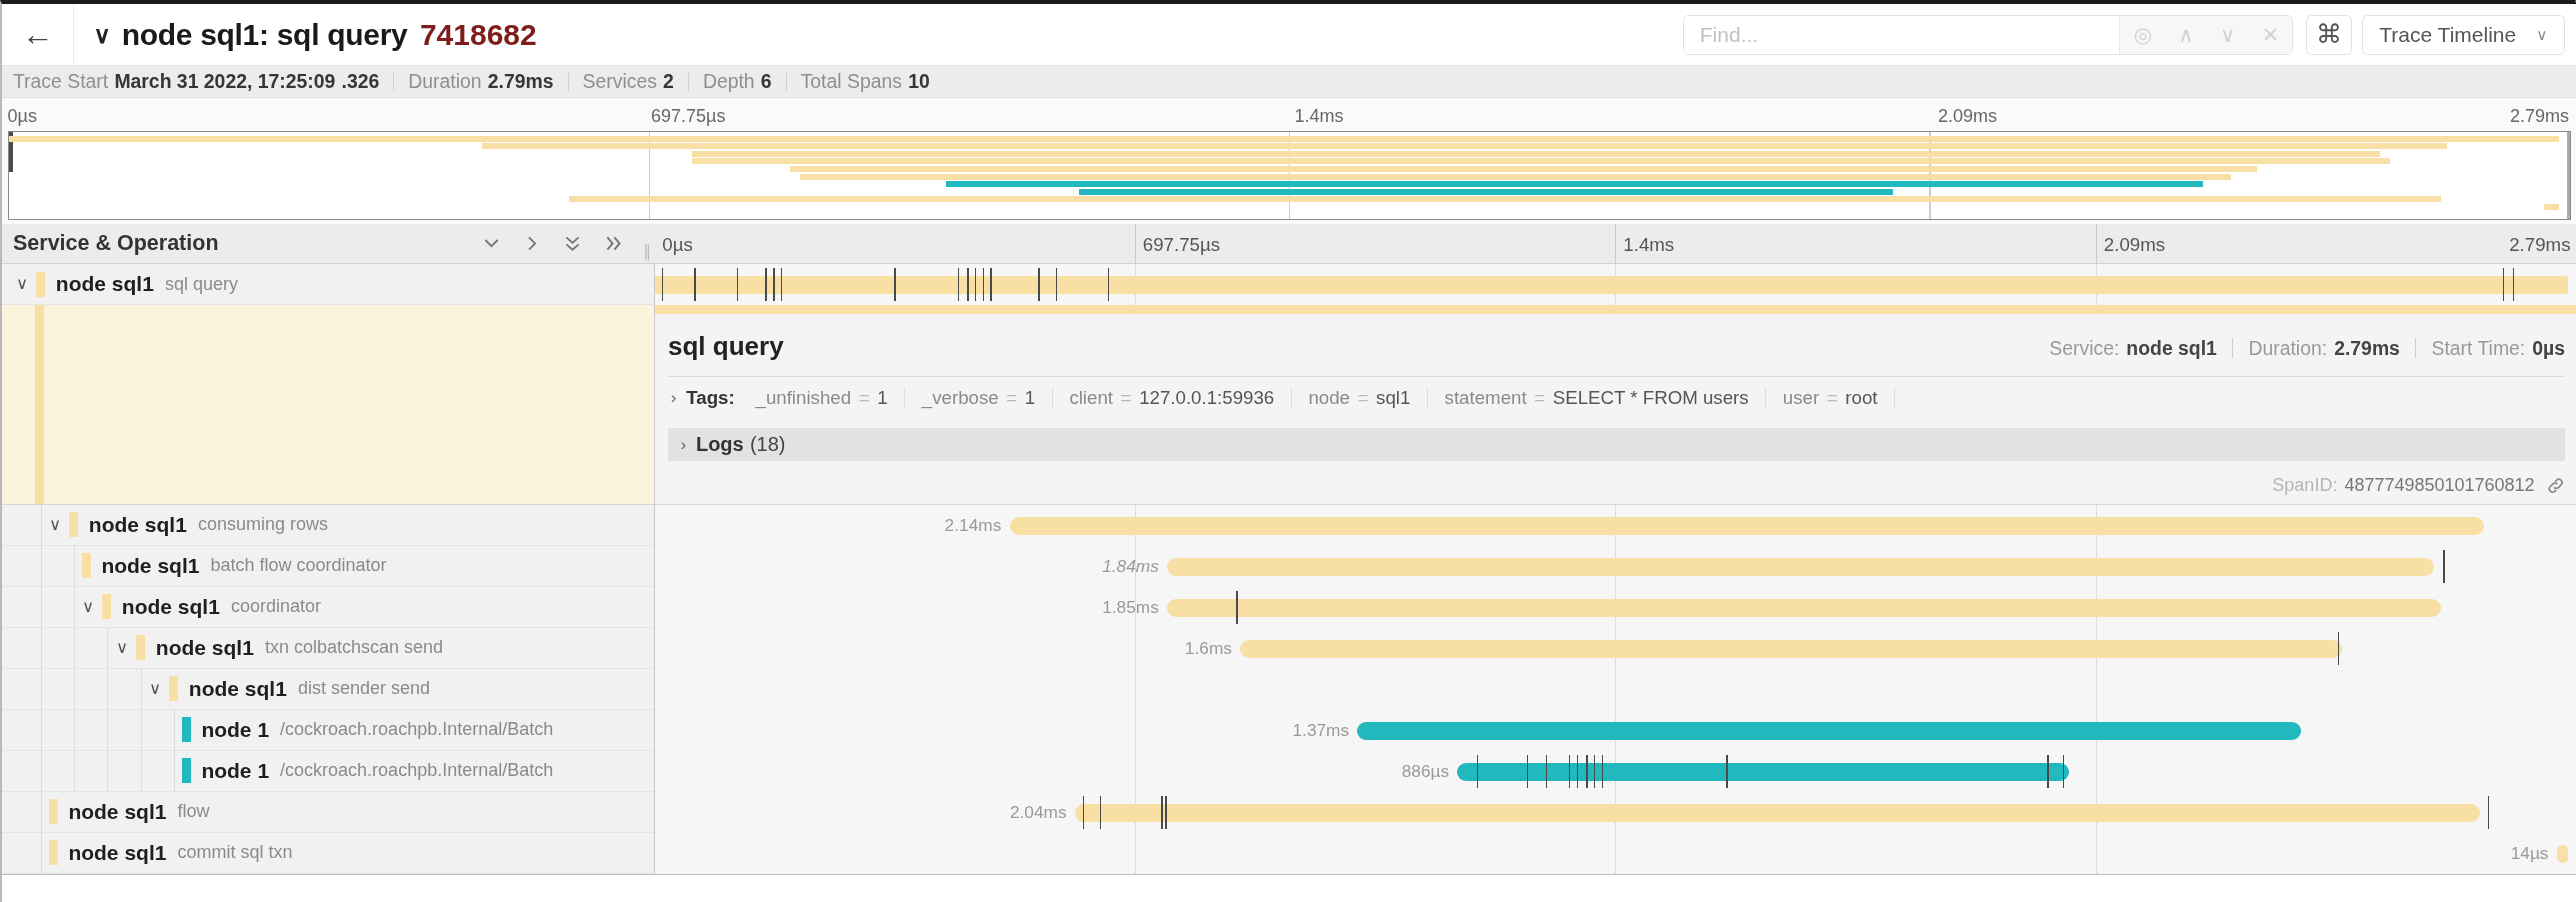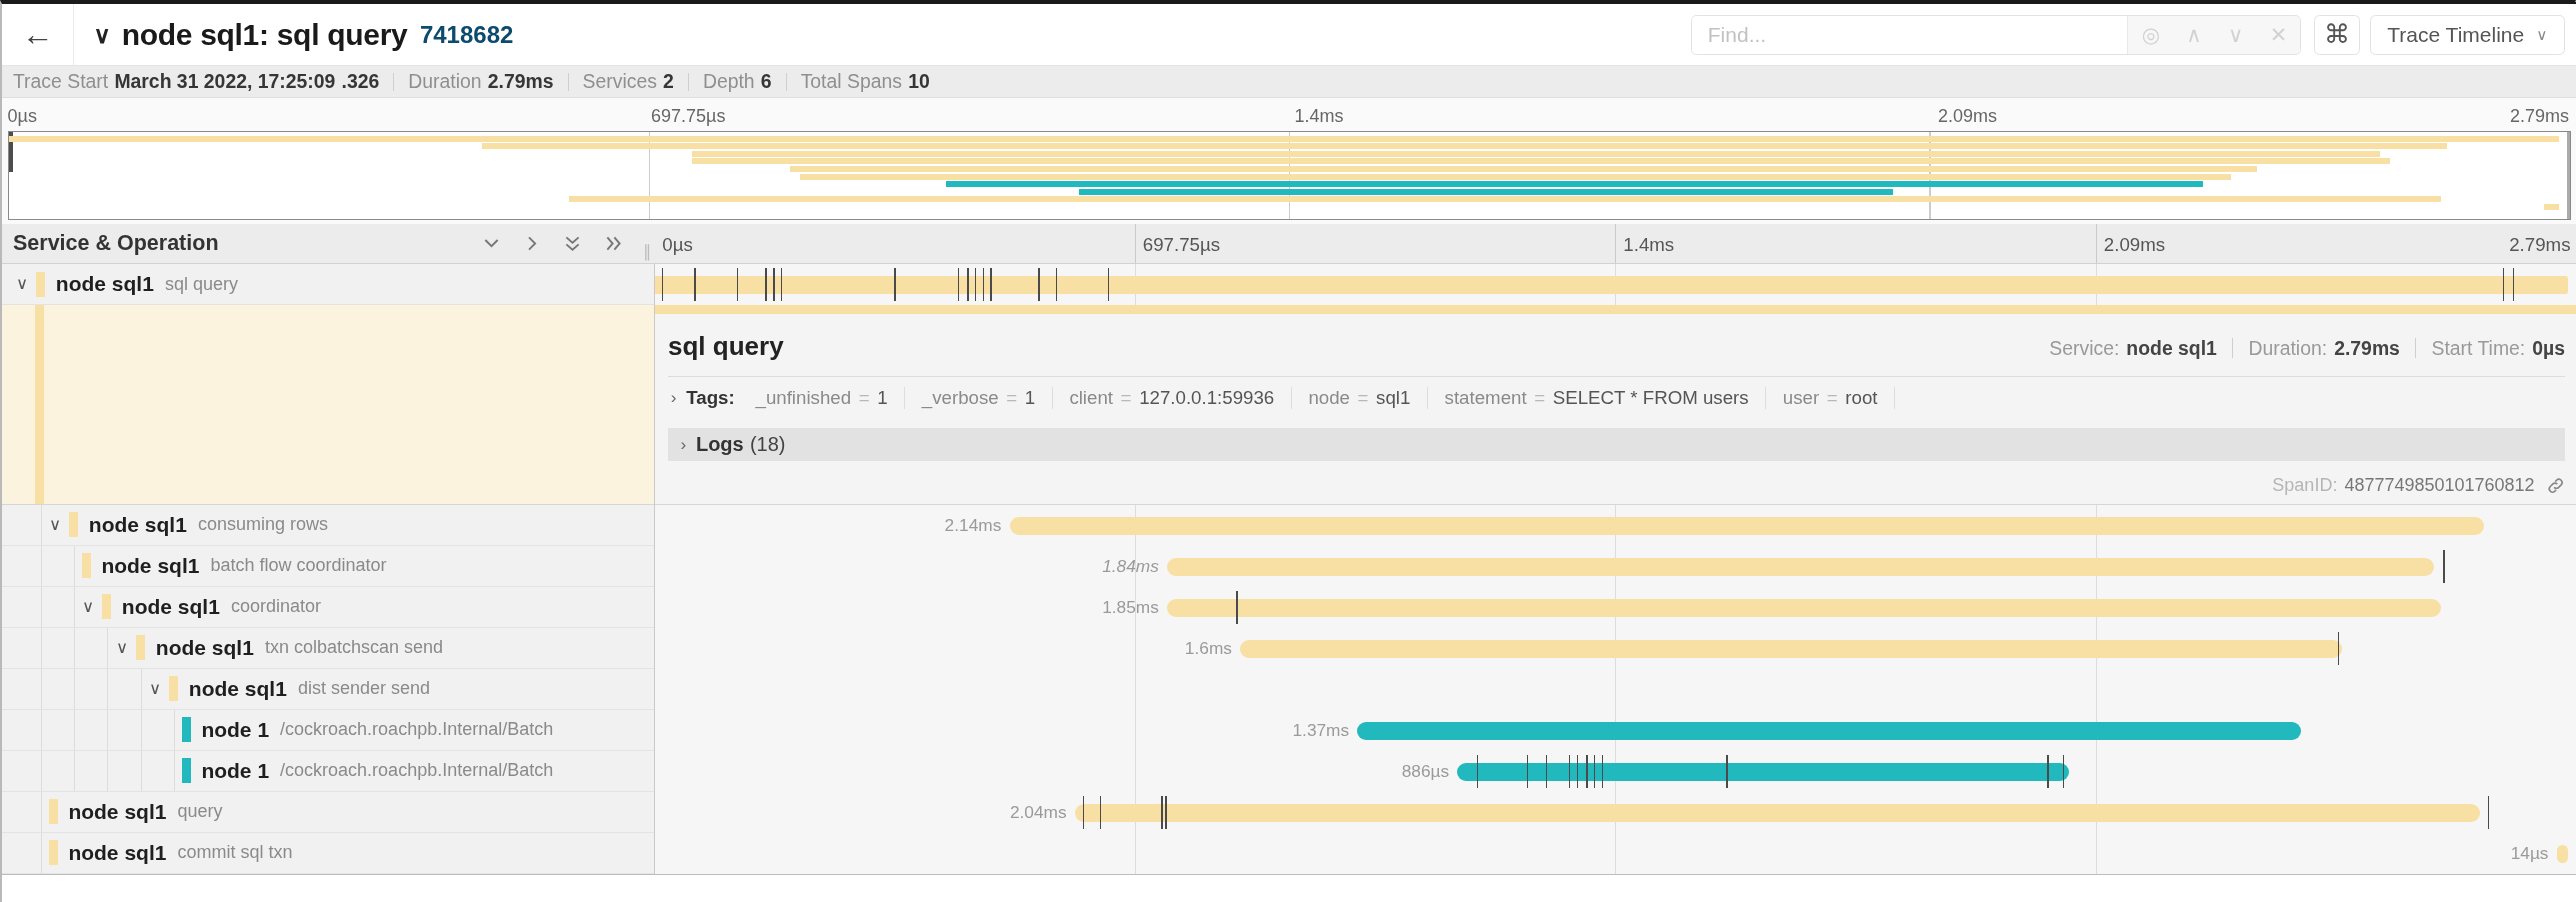--- a/index.html
+++ b/index.html
@@ -7,36 +7,36 @@
     font-family: "Liberation Sans", sans-serif; background: #fff;
     border-top: 2.8px solid #1b1b1b; border-left: 1.4px solid #b9b9b9;
     border-right: 1.4px solid #c9c9c9; }
   
   .header { height: 62px; display: flex; align-items: center; background: #fff;
     border-bottom: 1.4px solid #e4e4e4; }
   .back-btn { width: 72px; height: 100%; border-right: 1.4px solid #ececec;
     font-size: 32px; color: #444; display: flex; align-items: center; justify-content: center; cursor: pointer; }
   .title-chev { font-size: 23.6px; font-weight: bold; color: #222; margin: 0 11px 0 19.4px; }
   .page-title { font-size: 30px; font-weight: bold; color: #1a1a1a; letter-spacing: -0.3px; }
-  .trace-id { font-size: 24px; color: #0c4a6e; margin-left: 12.5px; font-weight: bold; }
+  .trace-id { font-size: 30px; color: #7f1d1d; margin-left: 12.5px; font-weight: bold; }
   .find-box { margin-left: auto; height: 40px; width: 610px; border: 1.4px solid #e2e2e2;
     border-radius: 5.5px; display: flex; overflow: hidden; background: #fff; }
   .find-box input { flex: 1; border: none; outline: none; font-size: 21px; color: #444;
     padding: 0 15.3px; font-family: inherit; }
   .find-box input::placeholder { color: #c2c2c2; }
   .find-ops { width: 173px; background: #f7f7f7; border-left: 1.4px solid #e8e8e8;
     display: flex; align-items: center; justify-content: space-around;
     color: #d2d2d2; font-size: 21px; }
   .find-ops span { cursor: pointer; }
   .cmd-btn { width: 46px; height: 40px; border: 1.4px solid #e2e2e2; border-radius: 5.5px;
     margin-left: 12.5px; font-size: 26px; color: #555; display: flex; align-items: center;
     justify-content: center; cursor: pointer; background: #fff; }
   .view-btn { height: 40px; border: 1.4px solid #e2e2e2; border-radius: 5.5px;
     margin: 0 11px 0 9.7px; padding: 0 16.6px; font-size: 21px; color: #555;
-    display: flex; align-items: center; gap: 12px; cursor: pointer; background: #fff; white-space: nowrap; }
+    display: flex; align-items: center; gap: 20px; cursor: pointer; background: #fff; white-space: nowrap; }
   .view-caret { font-size: 15.3px; color: #888; }
   
   .info-bar { height: 32px; background: #ececec; border-bottom: 1.4px solid #dedede;
     display: flex; align-items: center; padding-left: 11px; font-size: 19.4px; color: #8f8f8f; }
   .info-bar b { color: #363636; margin-left: 6.2px; }
   .frac { color: #b3b3b3; }
   .ibar-sep { border-left: 1.4px solid #cfcfcf; height: 18px; margin: 0 14px; }
   
   .minimap { height: 126px; background: #fafafa; position: relative; }
   .mm-ruler { position: relative; height: 33px; font-size: 18px; color: #666; }
@@ -421,21 +421,21 @@
         <div class="tick" style="left: 55.8%;"></div>
         <div class="tick" style="left: 72.5%;"></div>
         <div class="tick" style="left: 73.3%;"></div>
       </div>
     </div>
     <div class="srow">
       <div class="srow-name" style="padding-left: 47px;">
         <span class="guide" style="left: 39px;"></span>
         <span class="accent" style="background: rgb(248, 223, 164);"></span>
         <span class="svc">node sql1</span>
-        <span class="op">query</span>
+        <span class="op">flow</span>
       </div>
       <div class="srow-tl">
         <span class="dur" style="right: calc(78.1% + 8.3px);">2.04ms</span>
         <div class="bar" style="left: 21.9%; width: 73.1%; background: rgb(248, 223, 164);"></div>
         <div class="tick" style="left: 22.3%;"></div>
         <div class="tick" style="left: 23.2%;"></div>
         <div class="tick" style="left: 26.4%;"></div>
         <div class="tick" style="left: 26.6%;"></div>
         <div class="tick" style="left: 95.4%;"></div>
       </div>

